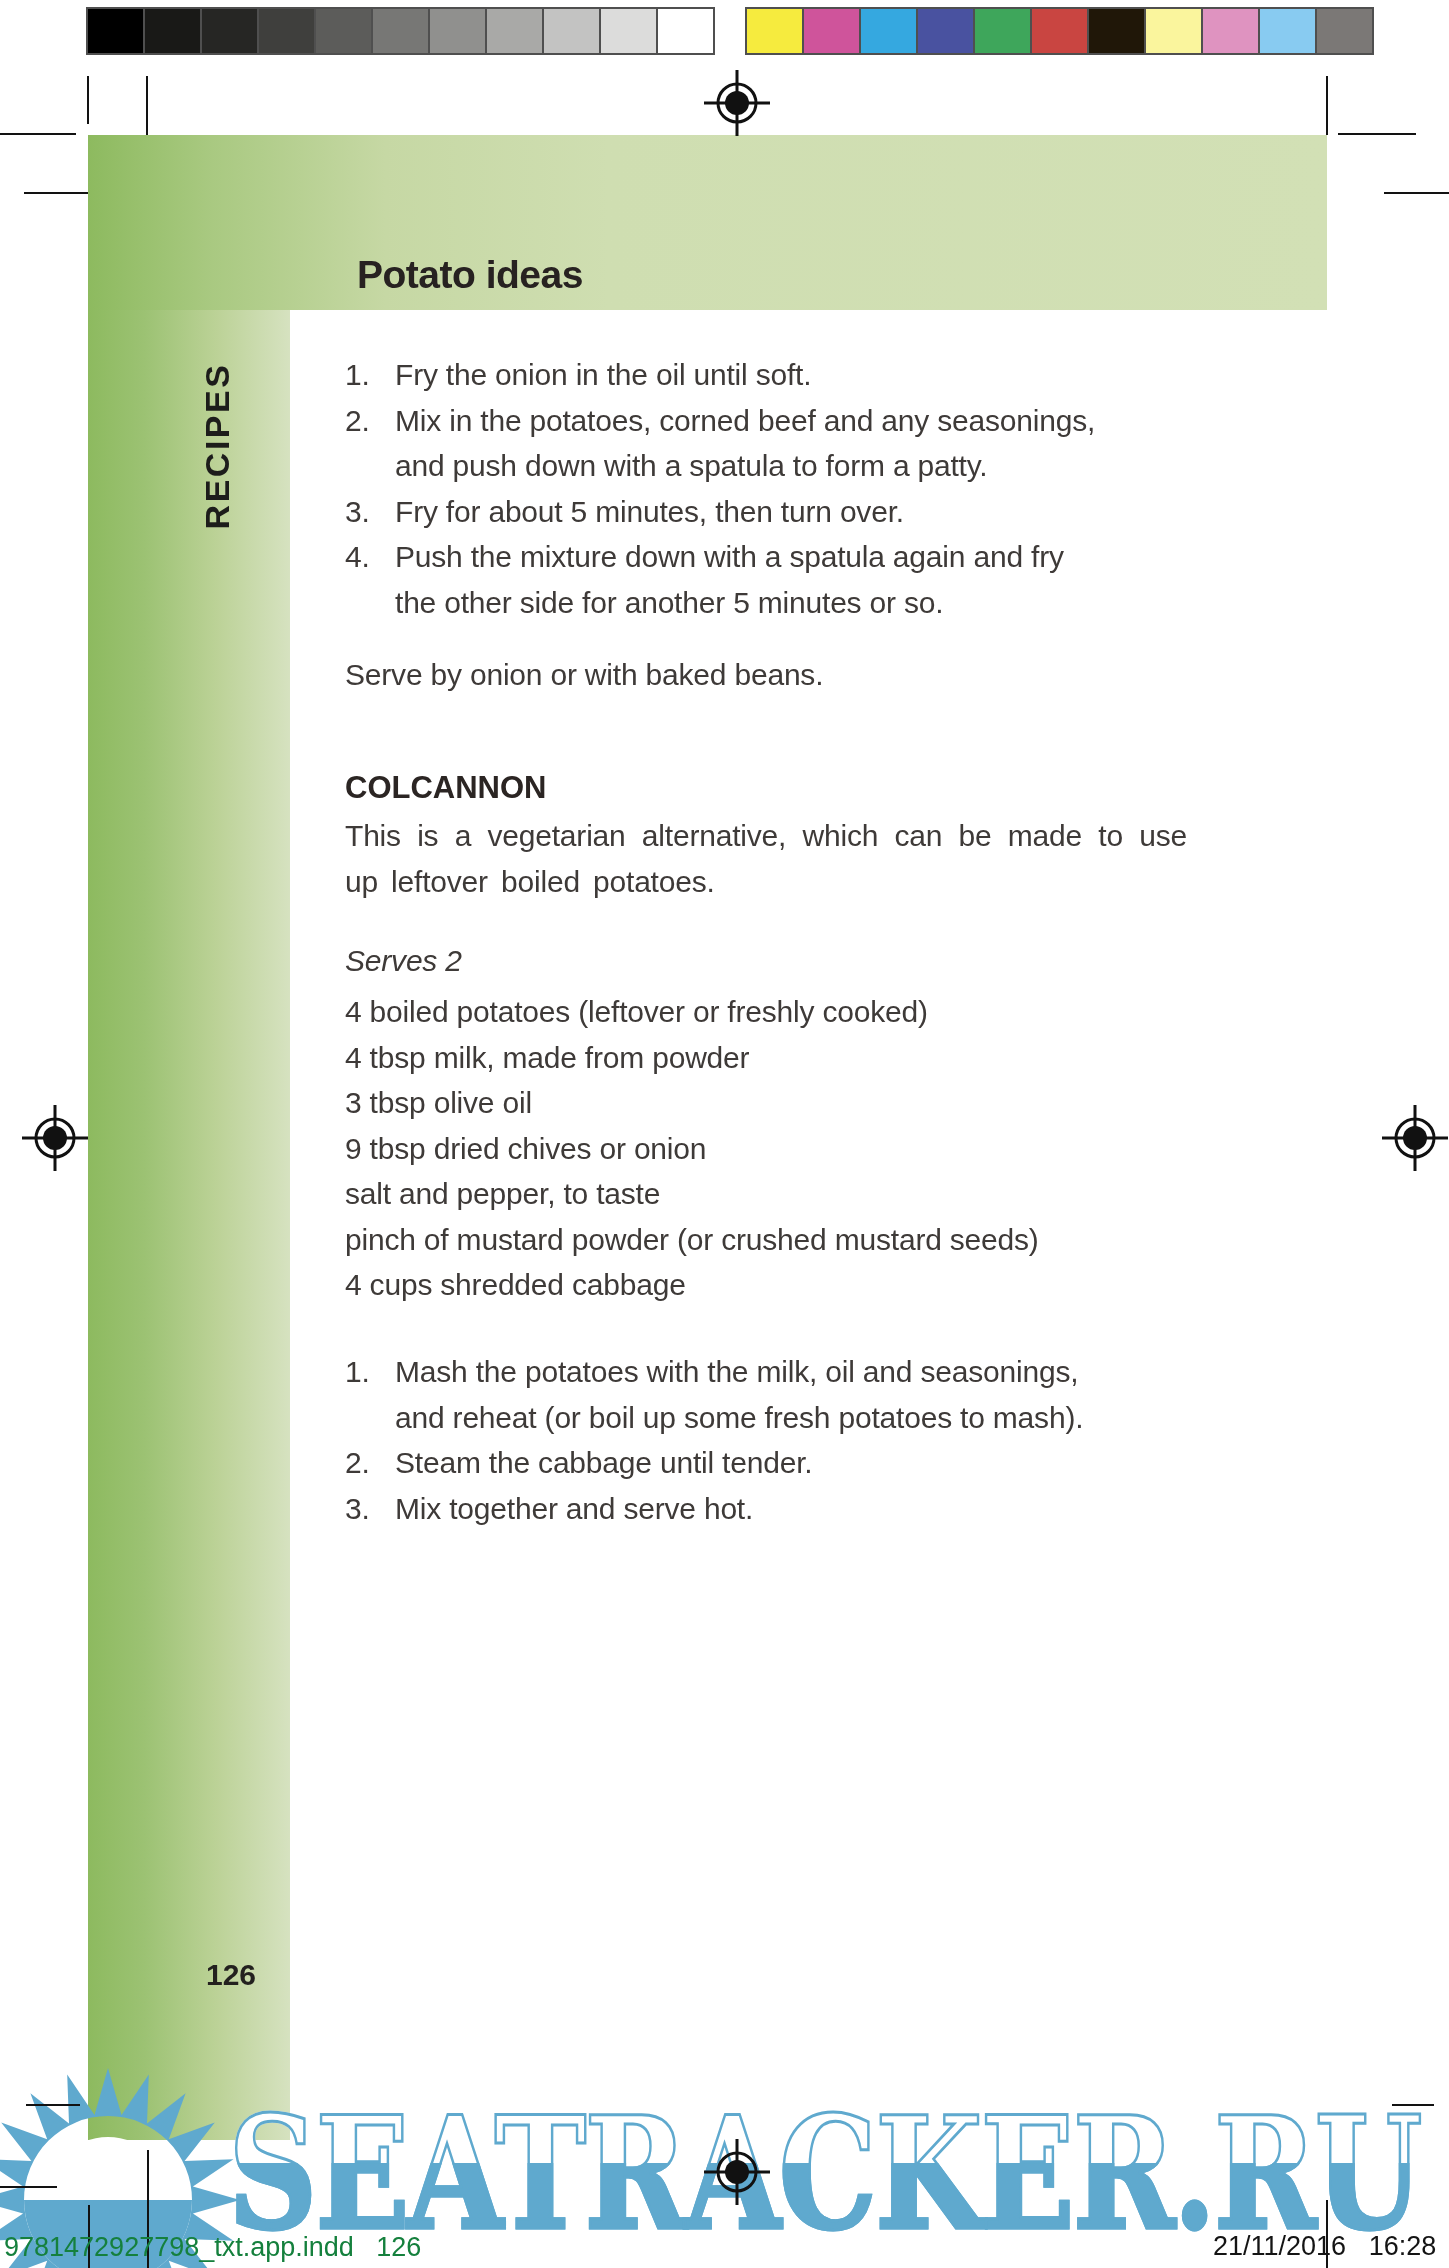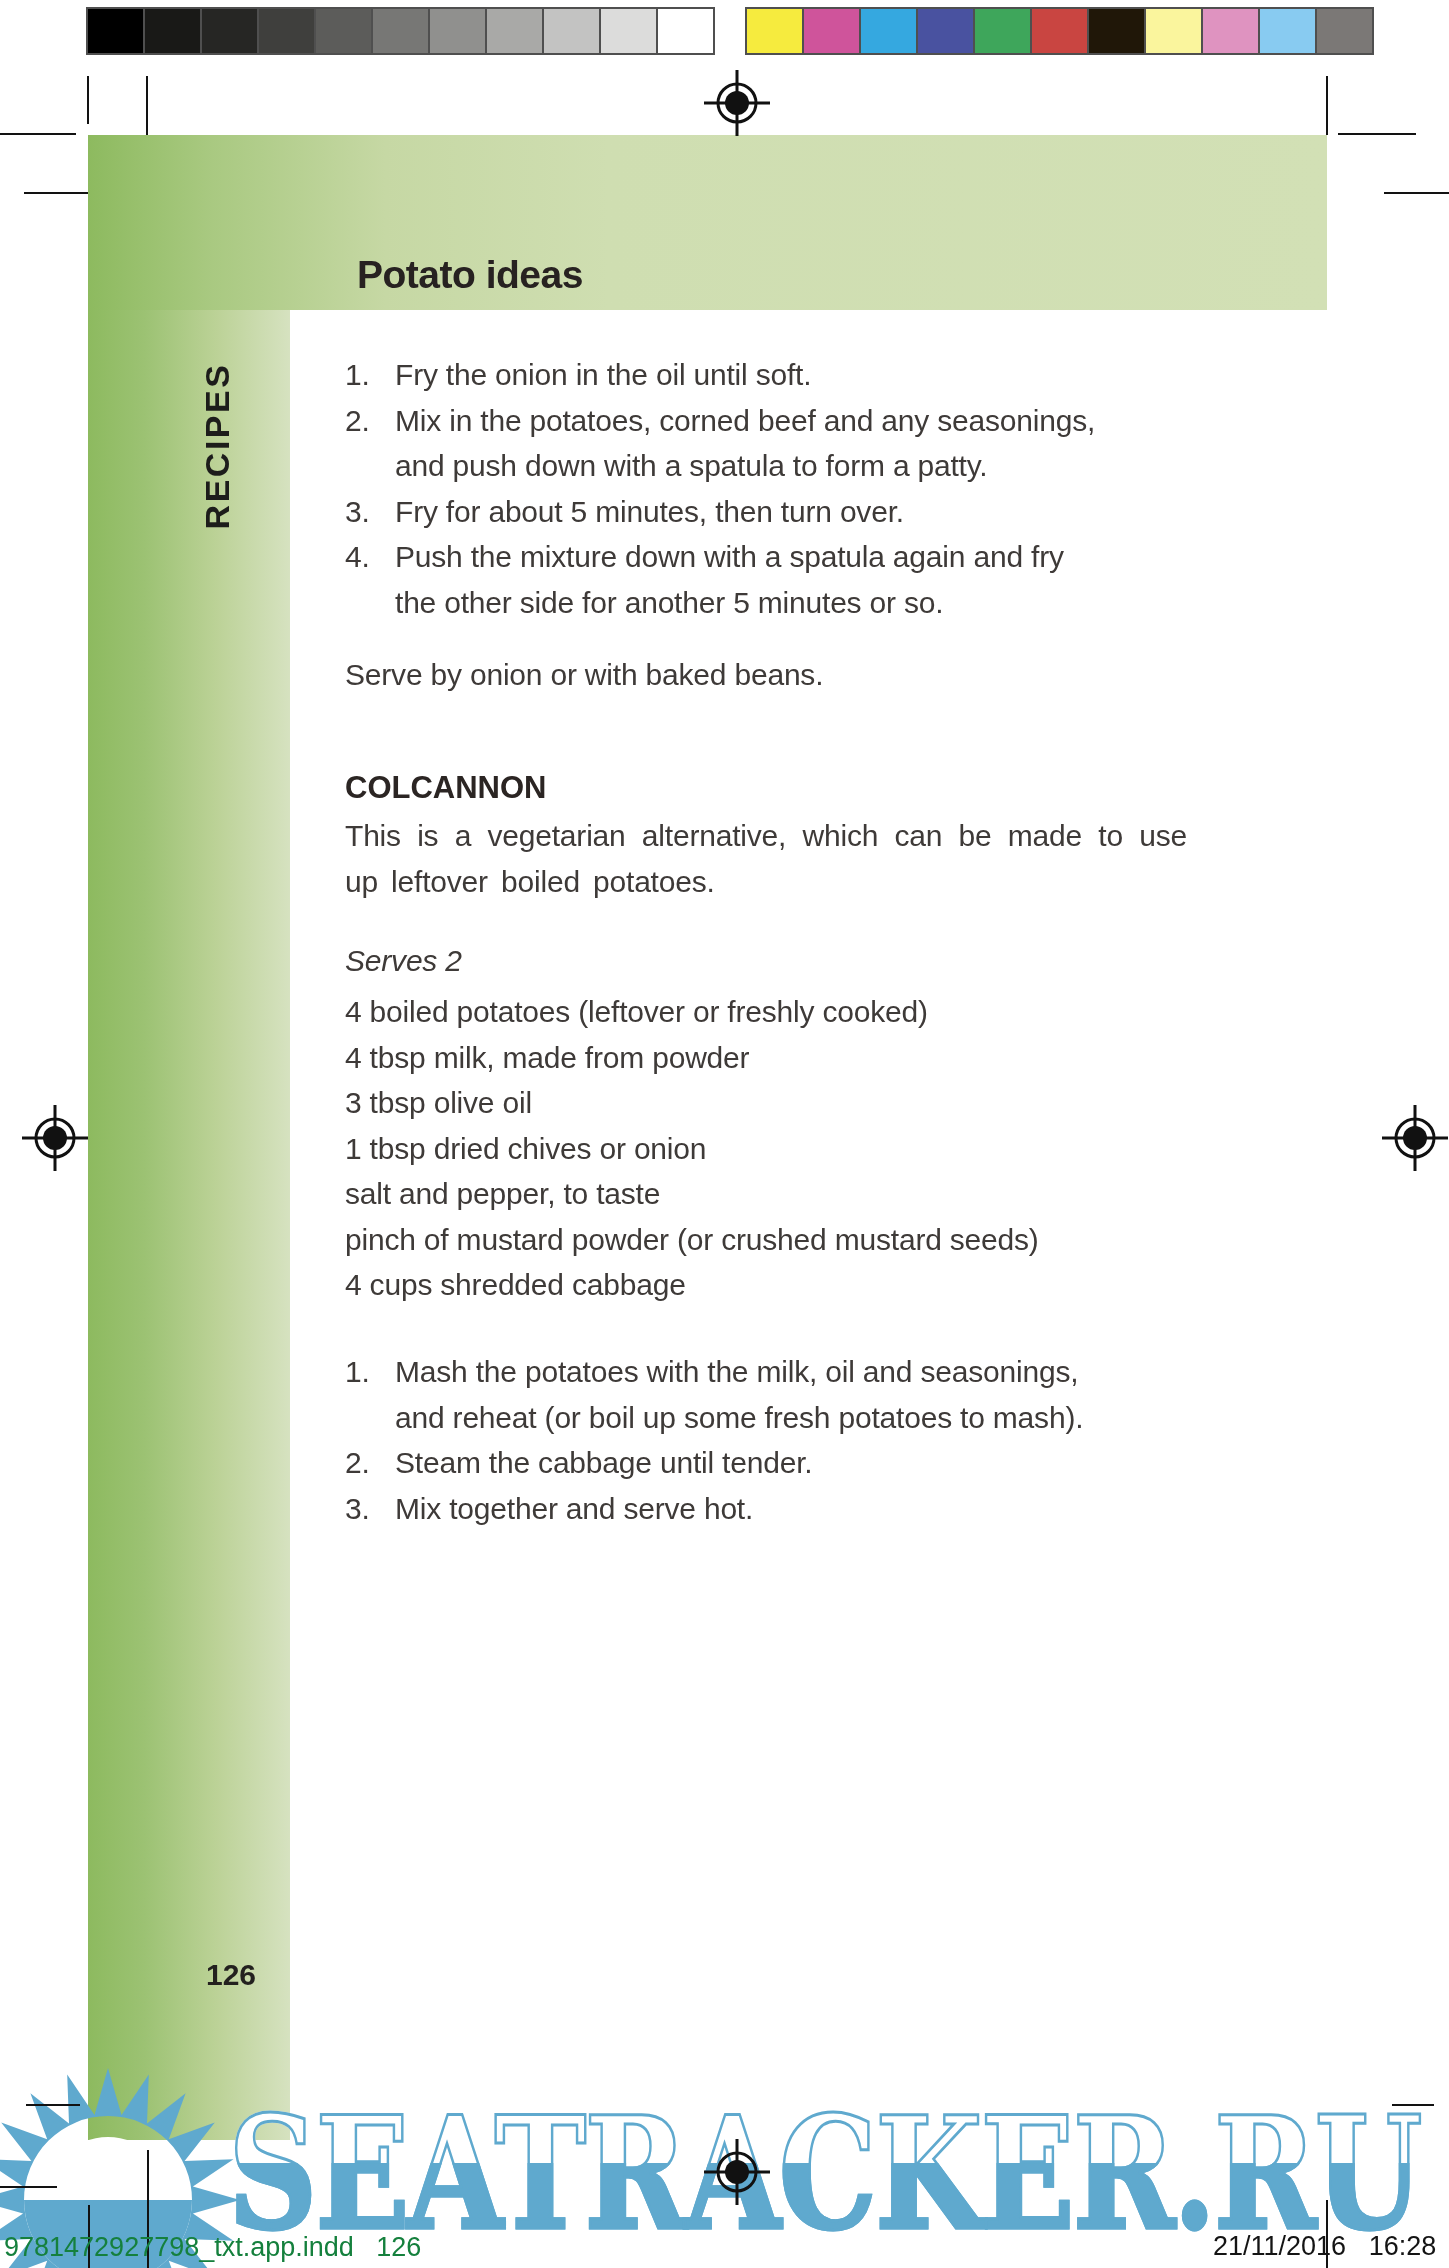--- a/index.html
+++ b/index.html
@@ -160,21 +160,21 @@
 <h2 id="colcannon-heading" class="content-block" style="margin:0;">COLCANNON</h2>
 
 <p id="colcannon-intro" class="content-block" style="margin:0;">This is a vegetarian alternative, which can be made to use up leftover boiled potatoes.</p>
 
 <p id="serves-line" class="content-block" style="margin:0;">Serves 2</p>
 
 <div id="ingredients" class="content-block">
     <div>4 boiled potatoes (leftover or freshly cooked)</div>
     <div>4 tbsp milk, made from powder</div>
     <div>3 tbsp olive oil</div>
-    <div>1 tbsp dried chives or onion</div>
+    <div>9 tbsp dried chives or onion</div>
     <div>salt and pepper, to taste</div>
     <div>pinch of mustard powder (or crushed mustard seeds)</div>
     <div>4 cups shredded cabbage</div>
   </div>
 
 <div id="steps-2" class="content-block">
     <div class="step">
       <span class="num">1.</span>
       <span class="txt">Mash the potatoes with the milk, oil and seasonings,
 and reheat (or boil up some fresh potatoes to mash).</span>

